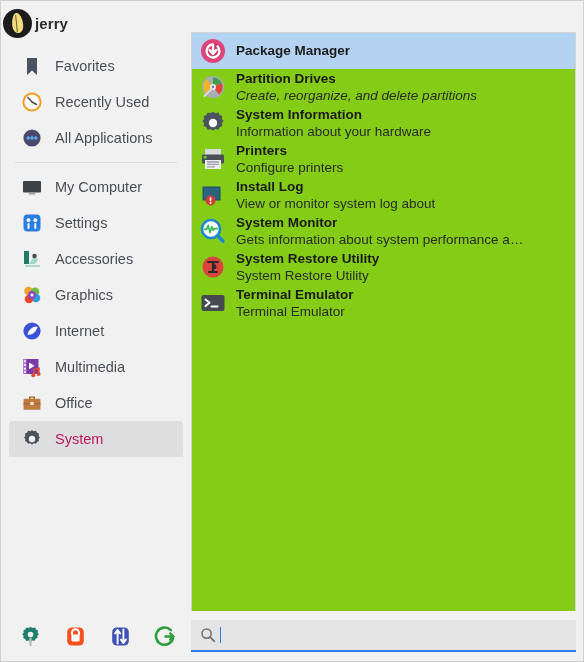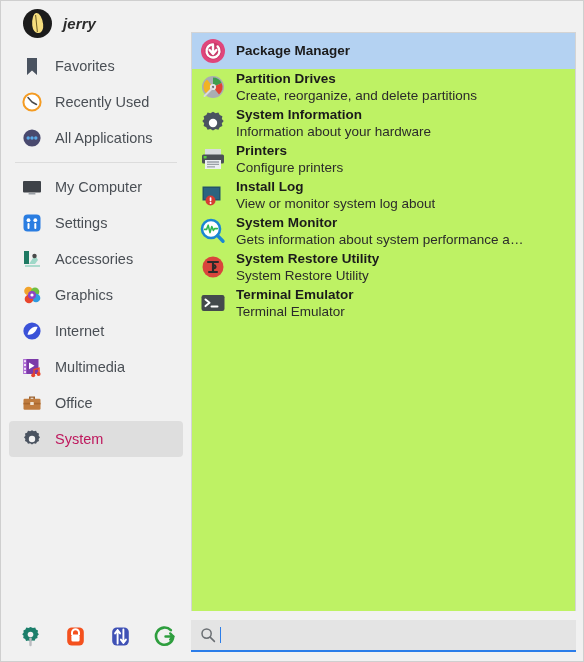--- a/index.html
+++ b/index.html
@@ -21,21 +21,21 @@
   .upper{display:flex;flex:1 1 auto;min-height:0;}
   
   .sidebar{
     width:190px;flex:0 0 190px;
     background:#f1f1f1;
     display:flex;flex-direction:column;
     box-sizing:border-box;
   }
   .user-row{
     display:flex;align-items:center;
-    height:44px;padding-left:22px;gap:11px;font-style:italic;
+    height:44px;padding-left:2px;gap:3px;
   }
   .avatar{
     width:29px;height:29px;border-radius:50%;
     background:#1c1c1c;position:relative;overflow:hidden;
     flex:0 0 29px;
   }
   .avatar .feather{
     position:absolute;left:9px;top:4px;width:11px;height:20px;
     background:#f5dd7e;border-radius:50% 50% 45% 45%/60% 60% 40% 40%;
     transform:rotate(-6deg);
@@ -55,21 +55,21 @@
   }
   .side-item .lbl{font-size:14.5px;color:#4a4f55;}
   .side-item.selected{background:#dedede;}
   .side-item.selected .lbl{color:#be185d;}
   .side-icon{width:22px;height:22px;flex:0 0 22px;position:relative;}
   .divider{height:1px;background:#dcdcdc;margin:6px 14px 6px 14px;}
   .sidebar-spacer{flex:1 1 auto;}
   
   .listpanel{
     flex:1 1 auto;min-width:0;
-    background:#bef264;
+    background:#84cc16;
     border-left:1px solid #d4d4d4;
     border-top:1px solid #d4d4d4;
     border-right:1px solid #d4d4d4;
     margin:31px 7px 0 0;
     box-sizing:border-box;
     overflow:hidden;
   }
   .app-row{
     display:flex;align-items:center;gap:9px;
     height:36px;padding-left:7px;box-sizing:border-box;cursor:default;
@@ -296,21 +296,21 @@
             <path d="M14 14 L14 4.5 A9.5 9.5 0 0 1 22.6 10 z" fill="#3f9e4d"></path>
             <path d="M14 14 L22.6 10 A9.5 9.5 0 0 1 20 21.5 z" fill="#e04433"></path>
             <path d="M14 14 L7.5 20.8 A9.5 9.5 0 0 1 8 6.5 z" fill="#f2b322"></path>
             <circle cx="14" cy="14" r="3.1" fill="#e6e8ea"></circle>
             <circle cx="14" cy="14" r="1.2" fill="#6d7278"></circle>
             <path d="M5.5 23 L13 15.5" stroke="#d8dadd" stroke-width="2" stroke-linecap="round"></path>
           </svg>
         </span>
         <span class="app-text">
           <span class="app-title" style="display: block;">Partition Drives</span>
-          <span class="app-desc" style="display: block;">Create, reorganize, and delete partitions</span>
+          <span class="app-desc" style="display: block; font-style: italic;">Create, reorganize, and delete partitions</span>
         </span>
       </div>
 
       <div class="app-row">
         <span class="app-icon">
           <svg width="28" height="28" viewBox="0 0 28 28">
             <path d="M14 2.8 l2.6 1.4 2.8 -.7 1.3 2.5 2.7 1.2 -.6 2.8 1.9 2.1 -1.9 2.1 .6 2.8 -2.7 1.2 -1.3 2.5 -2.8 -.7 -2.6 1.4 -2.6 -1.4 -2.8 .7 -1.3 -2.5 -2.7 -1.2 .6 -2.8 -1.9 -2.1 1.9 -2.1 -.6 -2.8 2.7 -1.2 1.3 -2.5 2.8 .7 z" fill="#4a5360"></path>
             <circle cx="14" cy="14" r="4.2" fill="#ffffff"></circle>
           </svg>
         </span>

